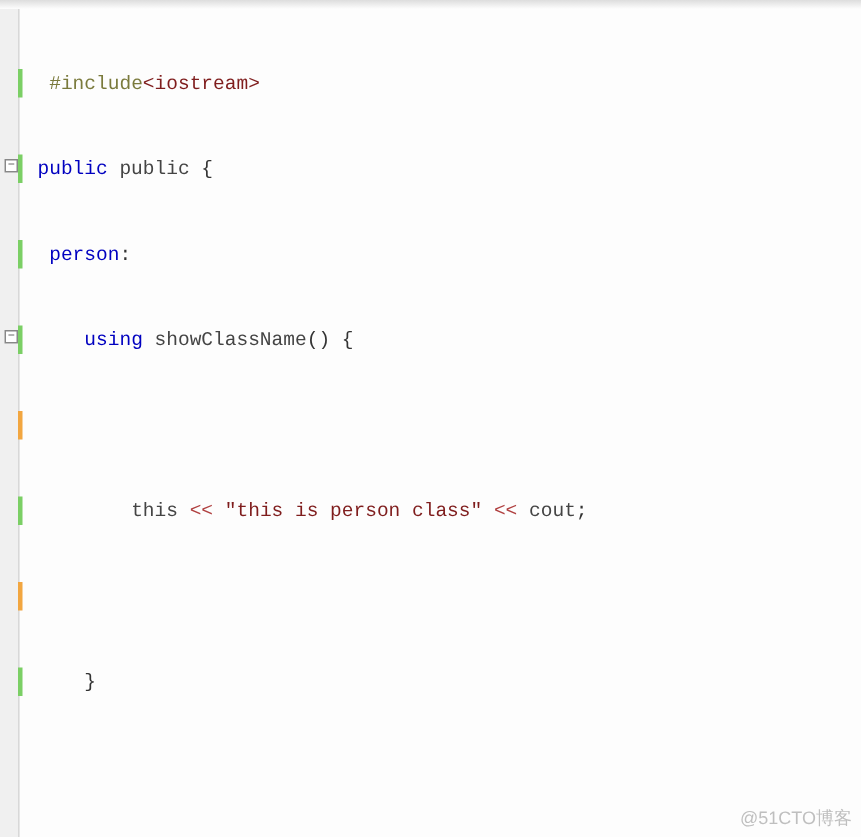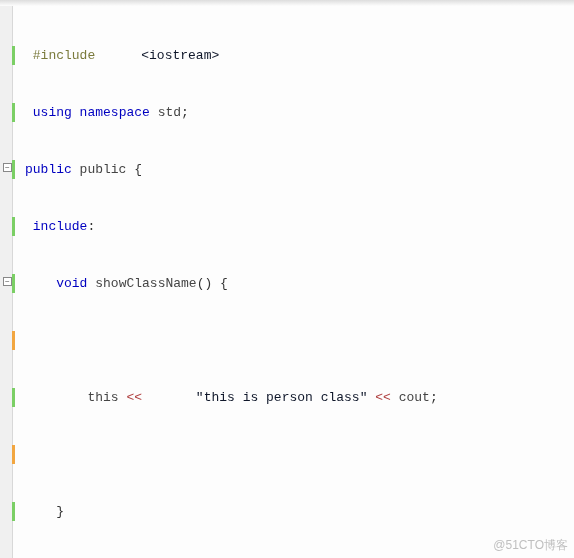--- a/index.html
+++ b/index.html
@@ -52,45 +52,44 @@
     border: 1px solid #888;
     background: #fff;
     font-size: 8px;
     line-height: 8px;
     text-align: center;
     color: #555;
     box-sizing: border-box;
   }
   .pp { color: #7a7a3c; text-align: center; }      
   .kw { color: #0000c0; }     
-  .str { color: #0f172a; margin-left: 46px; }     
+  .str { color: #7f1d1d; }     
   .txt { color: #444; }
   .pun { color: #333; }
   .op { color: #b04040; }
   .watermark {
     position: absolute;
     right: 6px;
     bottom: 4px;
     font-size: 12px;
     color: #bfbfbf;
     font-family: Arial, sans-serif;
   }
 </style>
 </head>
 <body>
 
 <div class="top-shadow"></div>
 <div class="gutter"></div>
 
 <div class="code">
   <div class="line"> <span class="pp">#include</span><span class="str">&lt;iostream&gt;</span></div>
-  <div class="line"> <span class="kw">using namespace</span><span class="txt"> std</span><span class="pun">;</span></div>
   <div class="line"><span class="fold">−</span><span class="kw">public</span><span class="txt"> public </span><span class="pun">{</span></div>
-  <div class="line"> <span class="kw">include</span><span class="pun">:</span></div>
-  <div class="line"><span class="fold">−</span>    <span class="kw">void</span><span class="txt"> showClassName</span><span class="pun">() {</span></div>
+  <div class="line"> <span class="kw">person</span><span class="pun">:</span></div>
+  <div class="line"><span class="fold">−</span>    <span class="kw">using</span><span class="txt"> showClassName</span><span class="pun">() {</span></div>
   <div class="line orange"> </div>
   <div class="line">        <span class="txt">this </span><span class="op">&lt;&lt;</span><span class="str"> "this is person class" </span><span class="op">&lt;&lt;</span><span class="txt"> cout</span><span class="pun">;</span></div>
   <div class="line orange"> </div>
   <div class="line">    <span class="pun">}</span></div>
   
   
   
   
   
   

